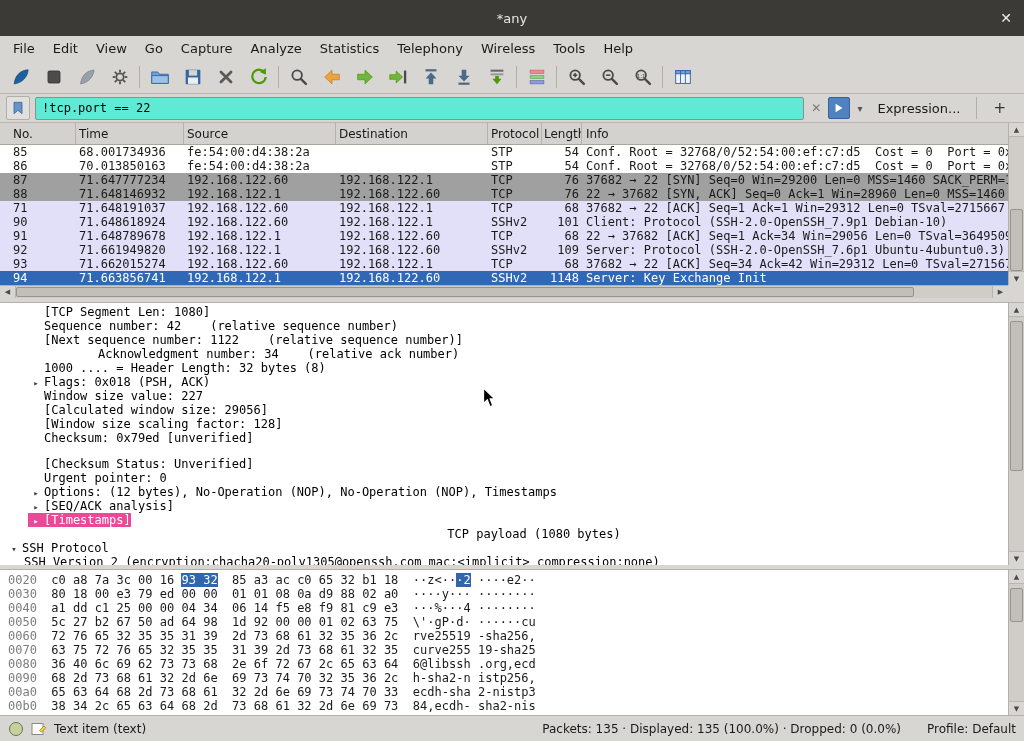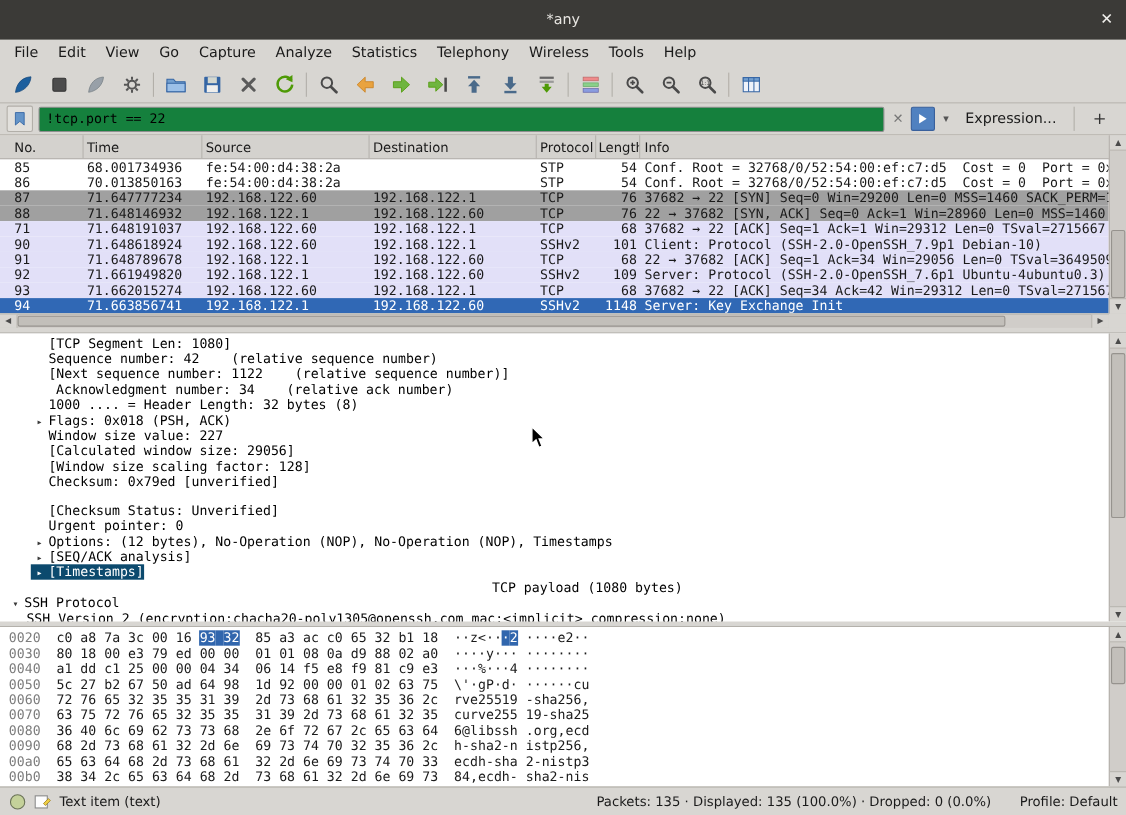--- a/index.html
+++ b/index.html
@@ -18,21 +18,21 @@
 
   
   .toolbar { height:34px; display:flex; align-items:center; padding:0 4px; border-bottom:1px solid #b9b6b0; }
   .tb-btn { width:33px; height:28px; display:flex; align-items:center; justify-content:center; }
   .tb-icon { display:flex; align-items:center; justify-content:center; }
   .tb-sep { width:1px; height:22px; background:#b2afa9; margin:0 3px; }
 
   
   .filterbar { height:29px; display:flex; align-items:center; padding:2px 6px; gap:5px; border-bottom:1px solid #b9b6b0; }
   .filter-bookmark { width:24px; height:24px; display:flex; align-items:center; justify-content:center; background:#e2e0dc; border:1px solid #b2afa9; border-radius:2px; }
-  .filter-input { flex:1; height:23px; background:#15803d; border:1px solid #8f8f8f; border-radius:2px;
+  .filter-input { flex:1; height:23px; background:#5eead4; border:1px solid #8f8f8f; border-radius:2px;
                   font-family:"DejaVu Sans Mono","Liberation Mono",monospace; font-size:12px; padding:0 6px; color:#000; outline:none; }
   .filter-clear { color:#777; font-size:12px; padding:0 2px; }
   .filter-apply { width:22px; height:22px; background:#5081c0; border:1px solid #39609c; border-radius:2px; display:flex; align-items:center; justify-content:center; }
   .filter-caret { color:#555; font-size:10px; padding:0 2px; }
   .filter-expression { font-size:13px; padding:0 8px; }
   .filter-plus { font-size:15px; padding:0 12px 0 8px; color:#333; }
 
   
   .packet-list { position:relative; height:175px; }
   .pl-header { height:22px; display:flex; background:#d4d2ce; border-bottom:1px solid #a8a5a0; padding-right:16px; }
@@ -68,21 +68,21 @@
   .hs-track { flex:1; position:relative; }
   .hs-thumb { position:absolute; top:1px; bottom:1px; left:0; width:92%; background:#c2bfba; border:1px solid #96938e; border-radius:2px; }
 
   .splitter { height:4px; background:#d8d6d2; }
 
   
   .details { height:263px; background:#fff; position:relative; overflow:hidden; border-top:1px solid #b4b1ab; }
   .dt-lines { padding-top:2px; }
   .dt-line { height:14px; line-height:14px; font-family:"DejaVu Sans Mono","Liberation Mono",monospace; font-size:12px; white-space:pre; color:#000; }
   .dt-arrow { display:inline-block; width:16px; font-size:9px; color:#3a3a3a; text-align:center; }
-  .dt-sel { background:#0c4a6e; color:#fff; }
+  .dt-sel { background:#ec4899; color:#fff; }
   .dt-sel .dt-arrow { color:#fff; }
 
   
   .hexpane { height:146px; background:#fff; position:relative; overflow:hidden; border-top:1px solid #b4b1ab; padding-top:3px; }
   .hx-line { height:14px; line-height:14px; font-family:"DejaVu Sans Mono","Liberation Mono",monospace; font-size:12px; white-space:pre; padding-left:8px; }
   .hx-off { color:#7c7c7c; }
   .hx-sel { background:#3166ad; color:#fff; }
 
   
   .statusbar { position:absolute; left:0; right:0; bottom:0; height:26px; display:flex; align-items:center;
@@ -350,21 +350,21 @@
     </div>
   </div>
 
   <div class="splitter"></div>
 
   <div class="details">
     <div class="dt-lines">
         <div class="dt-line" style="padding-left: 44px;"><span><span>[TCP Segment Len: 1080]</span></span></div>
         <div class="dt-line" style="padding-left: 44px;"><span><span>Sequence number: 42    (relative sequence number)</span></span></div>
         <div class="dt-line" style="padding-left: 44px;"><span><span>[Next sequence number: 1122    (relative sequence number)]</span></span></div>
-        <div class="dt-line" style="padding-left: 51px;"><span><span>Acknowledgment number: 34    (relative ack number)</span></span></div>
+        <div class="dt-line" style="padding-left: 51px; margin-left: 47px;"><span><span>Acknowledgment number: 34    (relative ack number)</span></span></div>
         <div class="dt-line" style="padding-left: 44px;"><span><span>1000 .... = Header Length: 32 bytes (8)</span></span></div>
         <div class="dt-line" style="padding-left: 28px;"><span><span class="dt-arrow">▸</span><span>Flags: 0x018 (PSH, ACK)</span></span></div>
         <div class="dt-line" style="padding-left: 44px;"><span><span>Window size value: 227</span></span></div>
         <div class="dt-line" style="padding-left: 44px;"><span><span>[Calculated window size: 29056]</span></span></div>
         <div class="dt-line" style="padding-left: 44px;"><span><span>[Window size scaling factor: 128]</span></span></div>
         <div class="dt-line" style="padding-left: 44px;"><span><span>Checksum: 0x79ed [unverified]</span></span></div>
         <div class="dt-line" style="padding-left: 44px; margin-top: 12px;"><span><span>[Checksum Status: Unverified]</span></span></div>
         <div class="dt-line" style="padding-left: 44px;"><span><span>Urgent pointer: 0</span></span></div>
         <div class="dt-line" style="padding-left: 28px;"><span><span class="dt-arrow">▸</span><span>Options: (12 bytes), No-Operation (NOP), No-Operation (NOP), Timestamps</span></span></div>
         <div class="dt-line" style="padding-left: 28px;"><span><span class="dt-arrow">▸</span><span>[SEQ/ACK analysis]</span></span></div>

